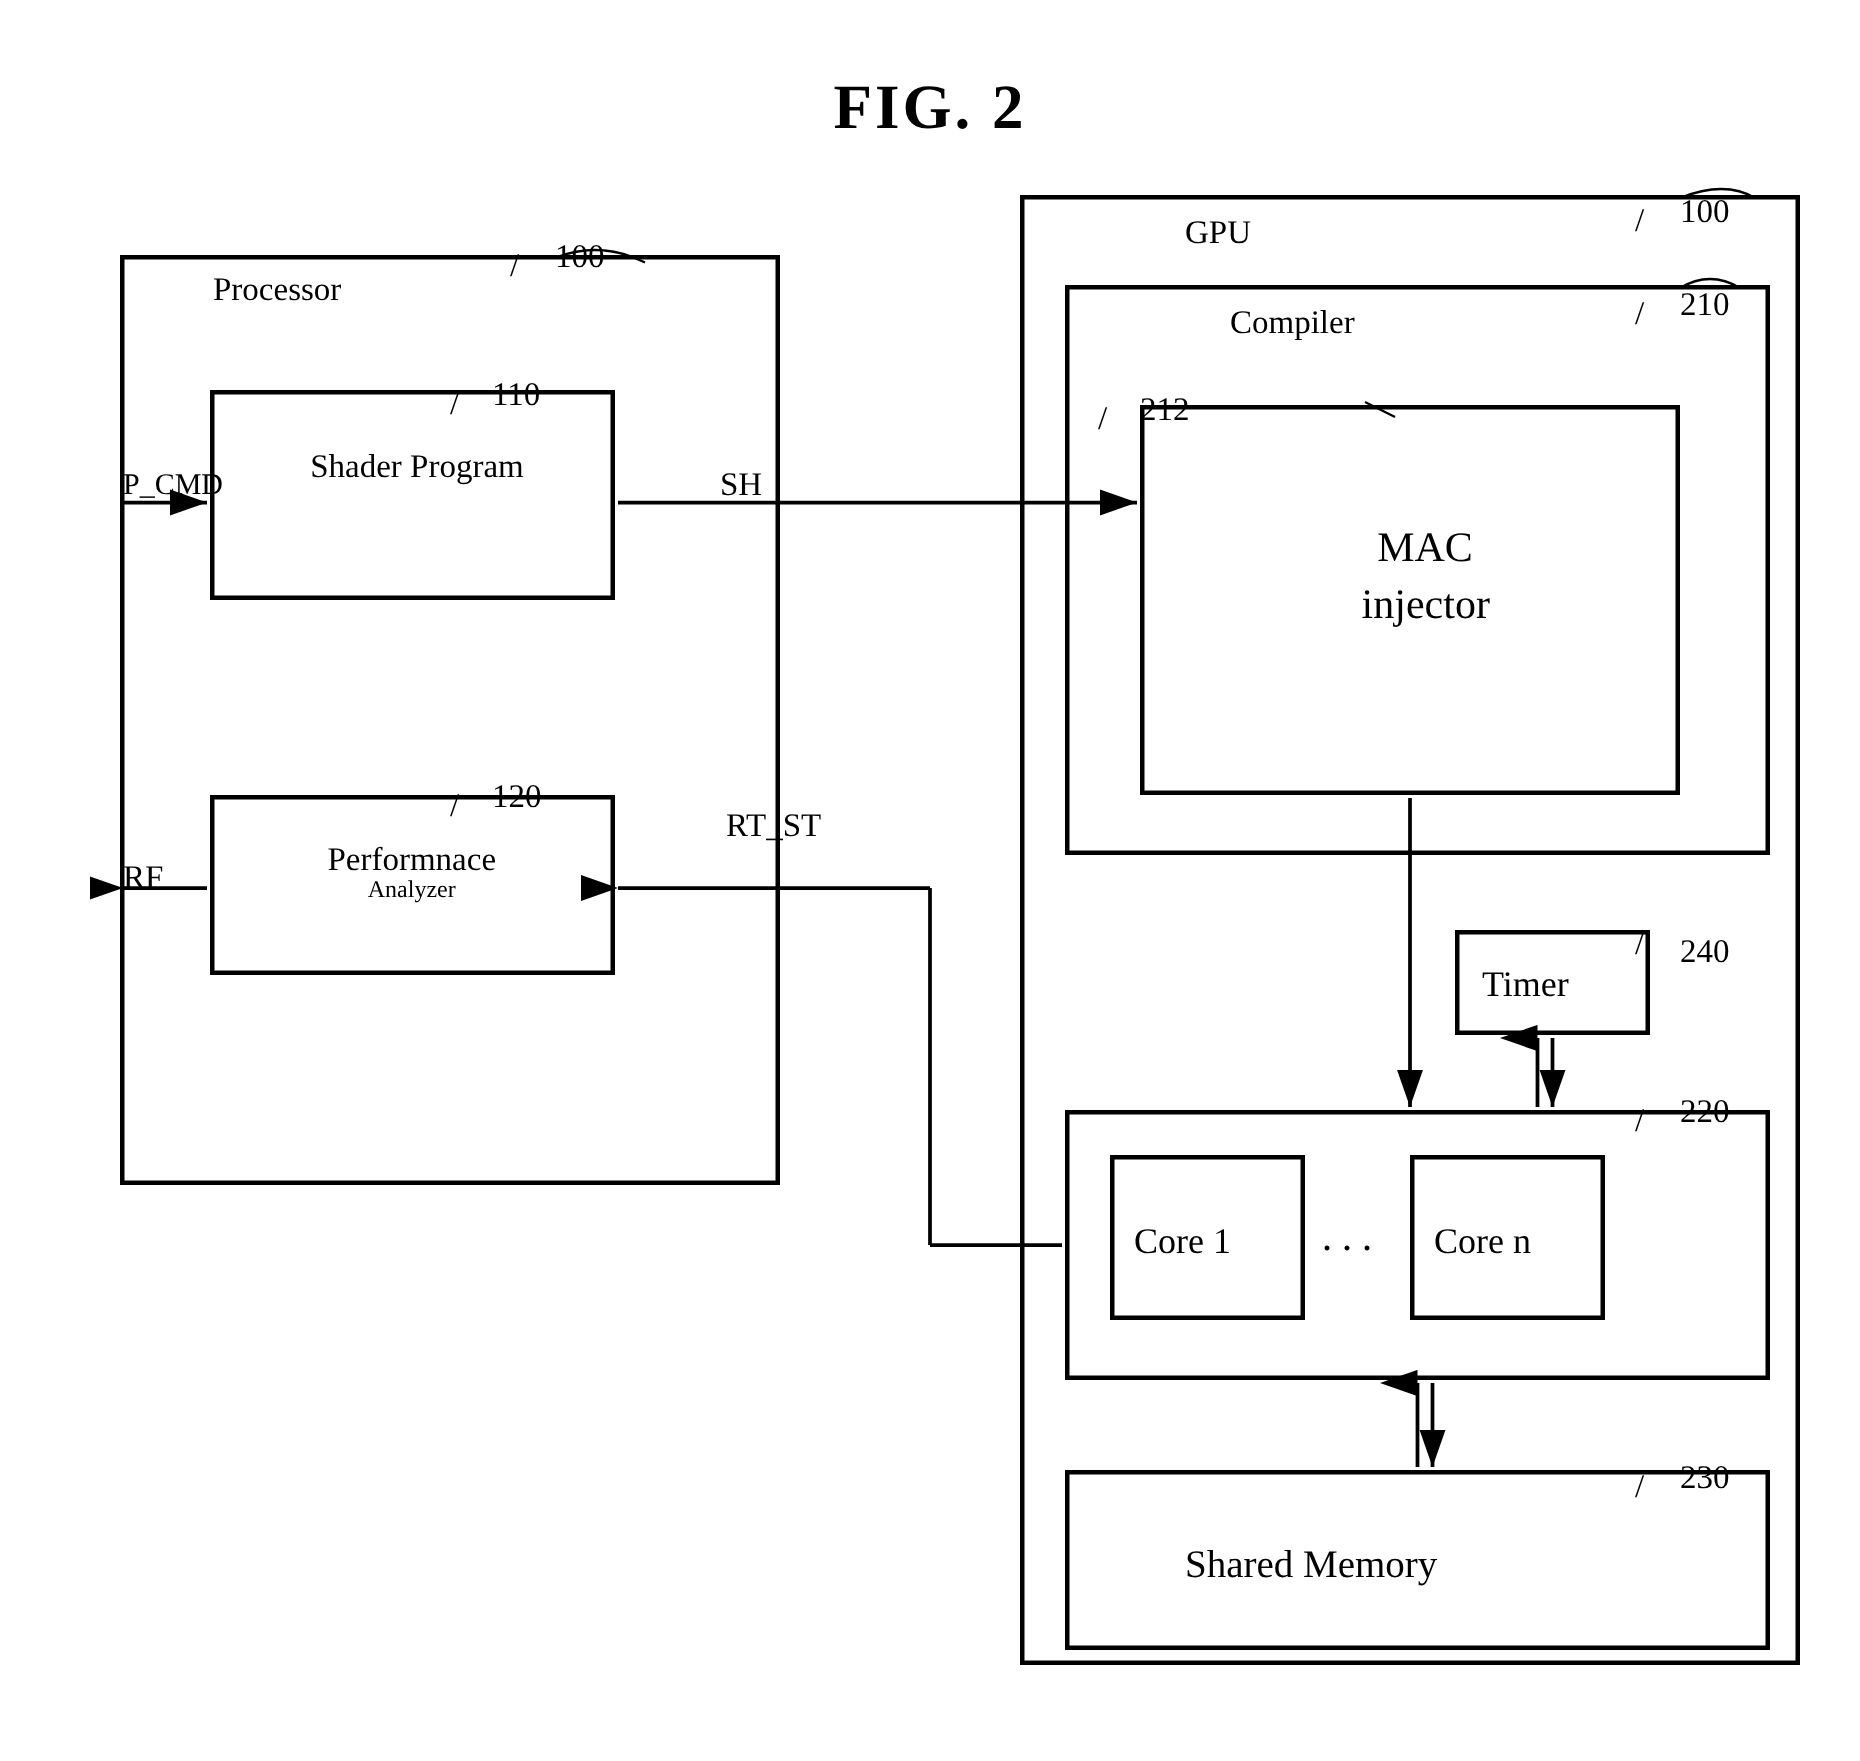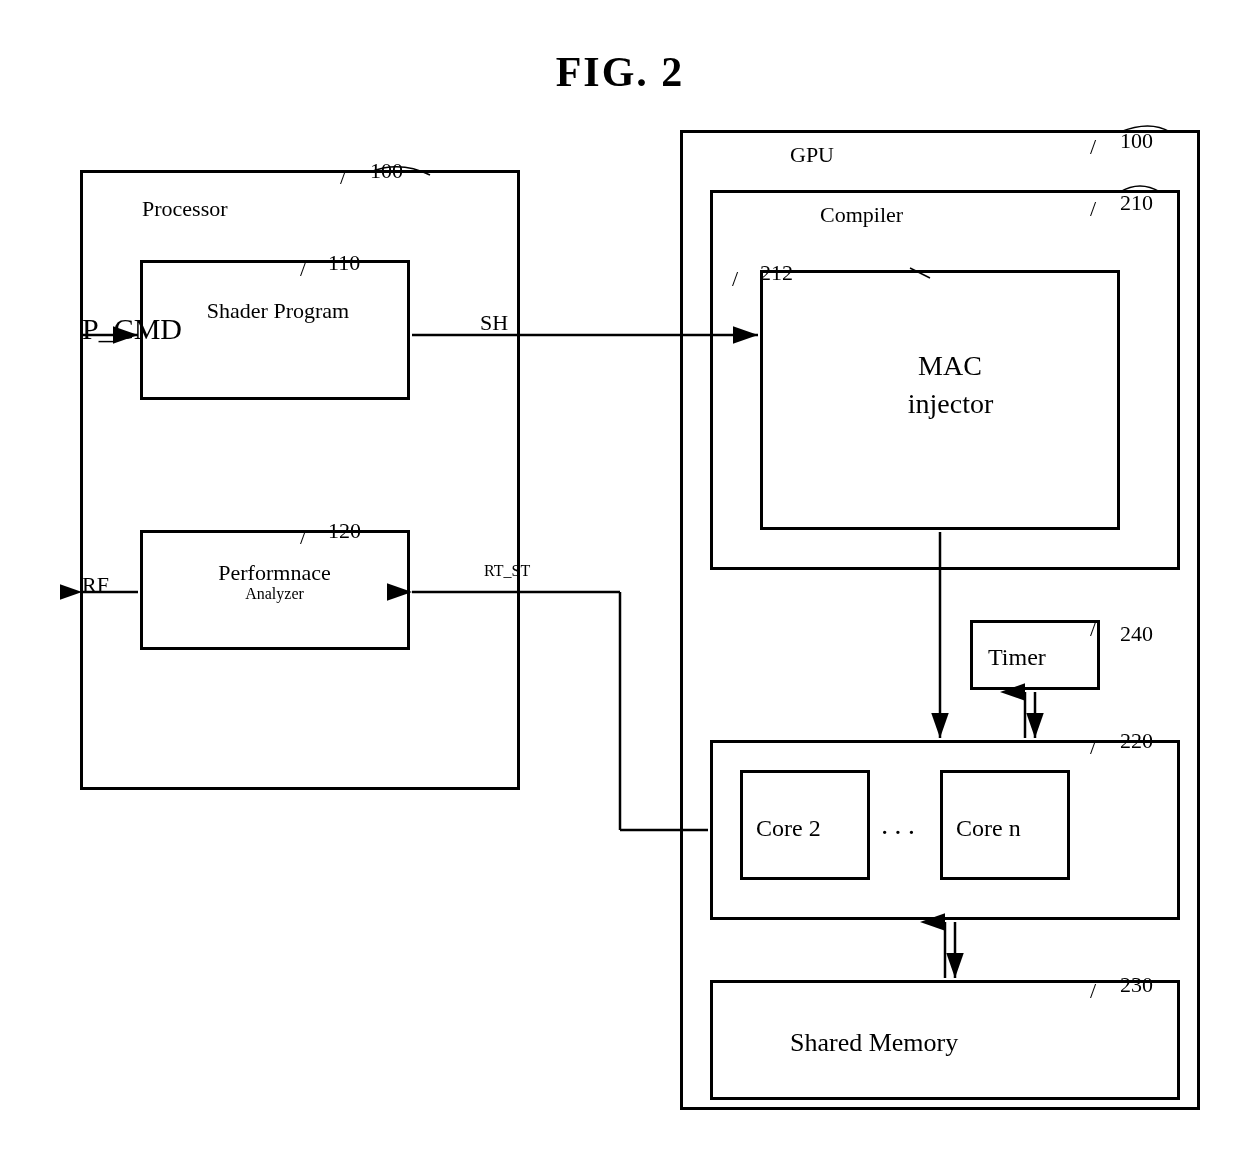--- a/index.html
+++ b/index.html
@@ -182,21 +182,21 @@
       width: 1160px;
       height: 1040px;
       pointer-events: none;
     }
 
     
     .pcmd-label {
       position: absolute;
       left: 22px;
       top: 202px;
-      font-size: 30px;
+      font-size: 20px;
     }
 
     
     .rf-label {
       position: absolute;
       left: 22px;
       top: 462px;
       font-size: 22px;
     }
 
@@ -205,22 +205,22 @@
       position: absolute;
       left: 420px;
       top: 200px;
       font-size: 22px;
     }
 
     
     .rtst-label {
       position: absolute;
       left: 424px;
-      top: 452px;
-      font-size: 16px;
+      top: 427px;
+      font-size: 22px;
     }
   </style>
 </head>
 <body>
 
 <div class="page-title">FIG. 2</div>
 
 <div class="diagram-container">
 
   <svg class="arrows-svg">
@@ -262,21 +262,21 @@
     <path d="M 310 62 Q 340 50 370 65" stroke="#000" stroke-width="1.5" fill="none"></path>
 
     <path d="M 1060 22 Q 1090 10 1110 22" stroke="#000" stroke-width="1.5" fill="none"></path>
 
     <path d="M 1060 82 Q 1080 70 1100 82" stroke="#000" stroke-width="1.5" fill="none"></path>
 
     <line x1="850" y1="158" x2="870" y2="168" stroke="#000" stroke-width="1.5"></line>
   </svg>
 
   <div class="processor-box"></div>
-  <div class="processor-label ref-num" style="left:82px; top:70px;margin-top:16px;">Processor</div>
+  <div class="processor-label ref-num" style="left:82px; top:70px;">Processor</div>
 
   <div class="ref-num" style="left:310px; top:48px;">100</div>
   <div style="position:absolute; left:280px; top:54px; font-size:22px;">/</div>
 
   <div class="gpu-box"></div>
   <div class="gpu-label ref-num" style="left:730px; top:32px;">GPU</div>
   <div class="ref-num" style="left:1060px; top:18px;">100</div>
   <div style="position:absolute; left:1030px; top:24px; font-size:22px;">/</div>
 
   <div class="compiler-box"></div>
@@ -304,21 +304,21 @@
   <div class="timer-box"></div>
   <div style="position:absolute; left:928px; top:534px; font-size:24px;">Timer</div>
   <div class="ref-num" style="left:1060px; top:500px;margin-top:11px;">240</div>
   <div style="position:absolute; left:1030px; top:506px; font-size:22px;">/</div>
 
   <div class="cores-box"></div>
   <div class="ref-num" style="left:1060px; top:618px;">220</div>
   <div style="position:absolute; left:1030px; top:624px; font-size:22px;">/</div>
 
   <div class="core1-box"></div>
-  <div style="position:absolute; left:696px; top:705px; font-size:24px;">Core 2</div>
+  <div style="position:absolute; left:696px; top:705px; font-size:24px;">Core 1</div>
 
   <div class="coren-box"></div>
   <div style="position:absolute; left:896px; top:705px; font-size:24px;">Core n</div>
 
   <div class="core-dots">···</div>
 
   <div class="shared-box"></div>
   <div style="position:absolute; left:730px; top:918px; font-size:26px;">Shared Memory</div>
   <div class="ref-num" style="left:1060px; top:862px;">230</div>
   <div style="position:absolute; left:1030px; top:868px; font-size:22px;">/</div>

